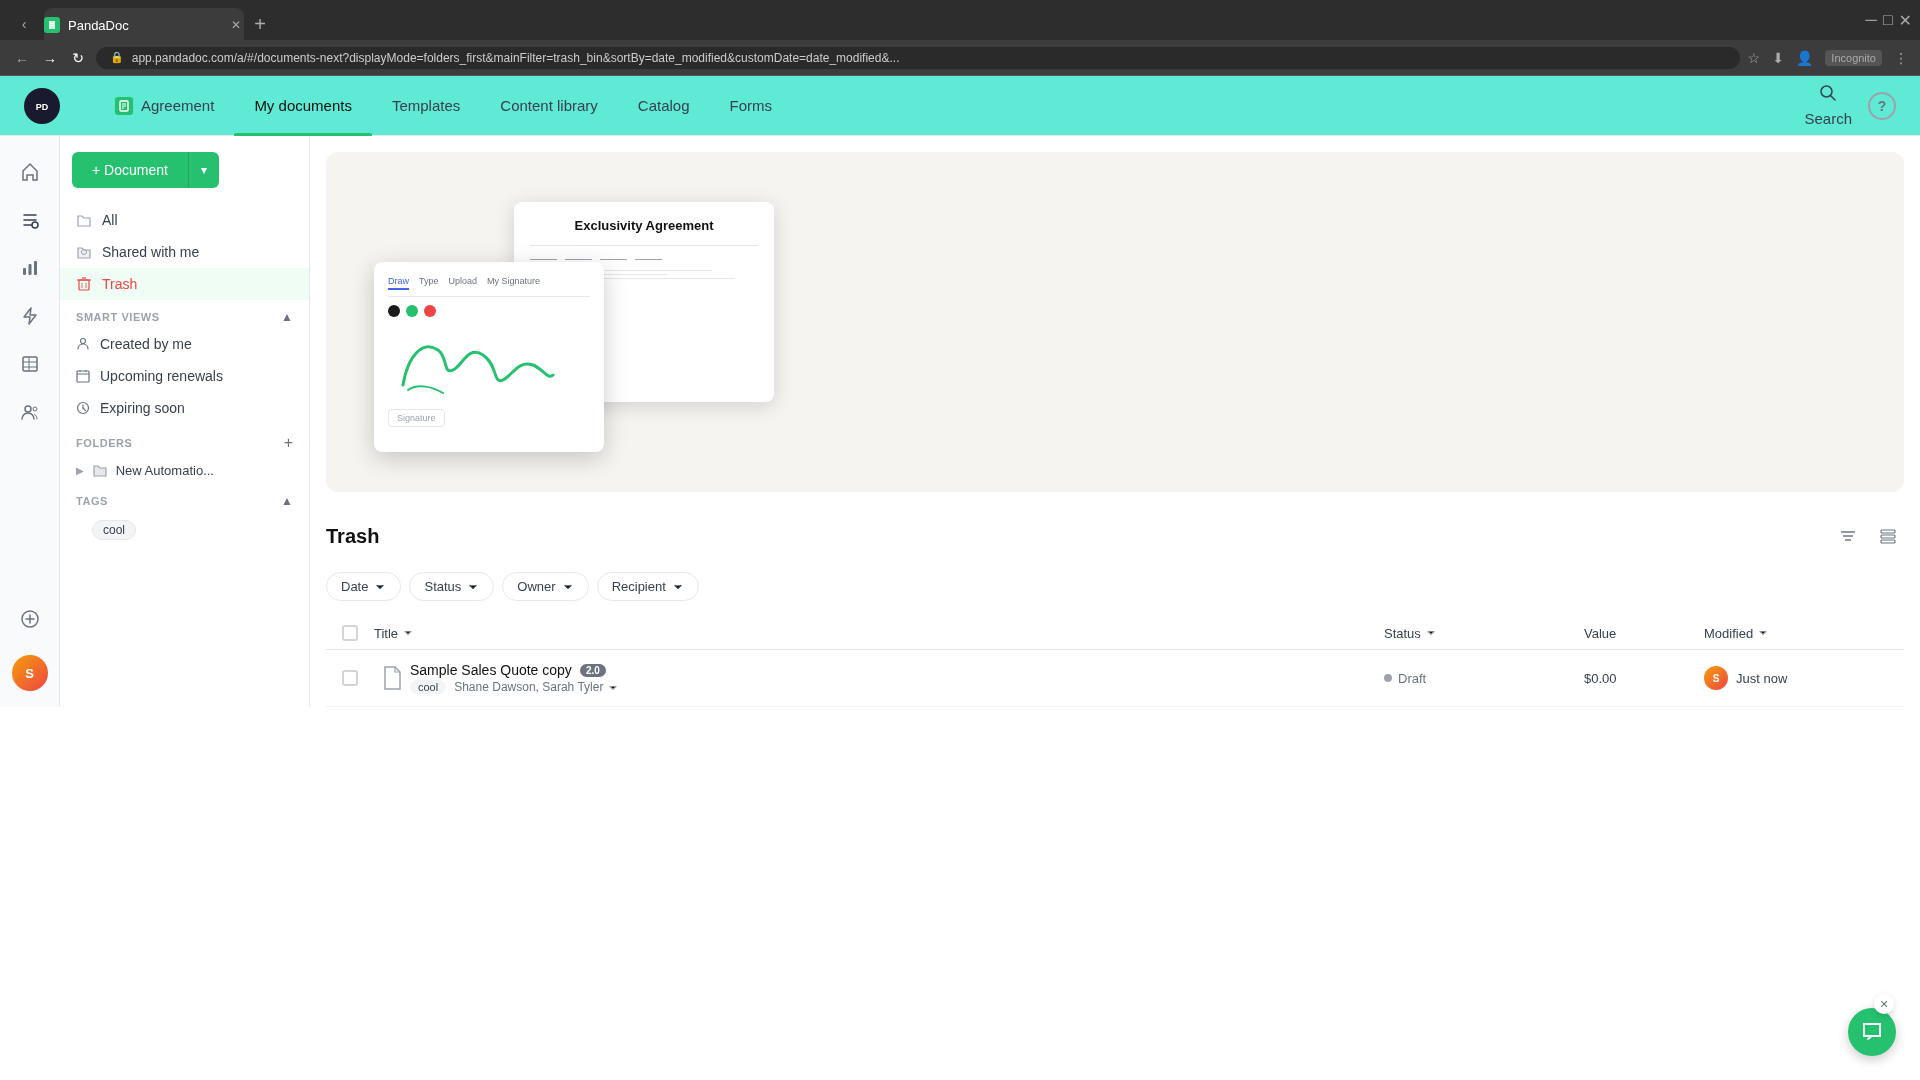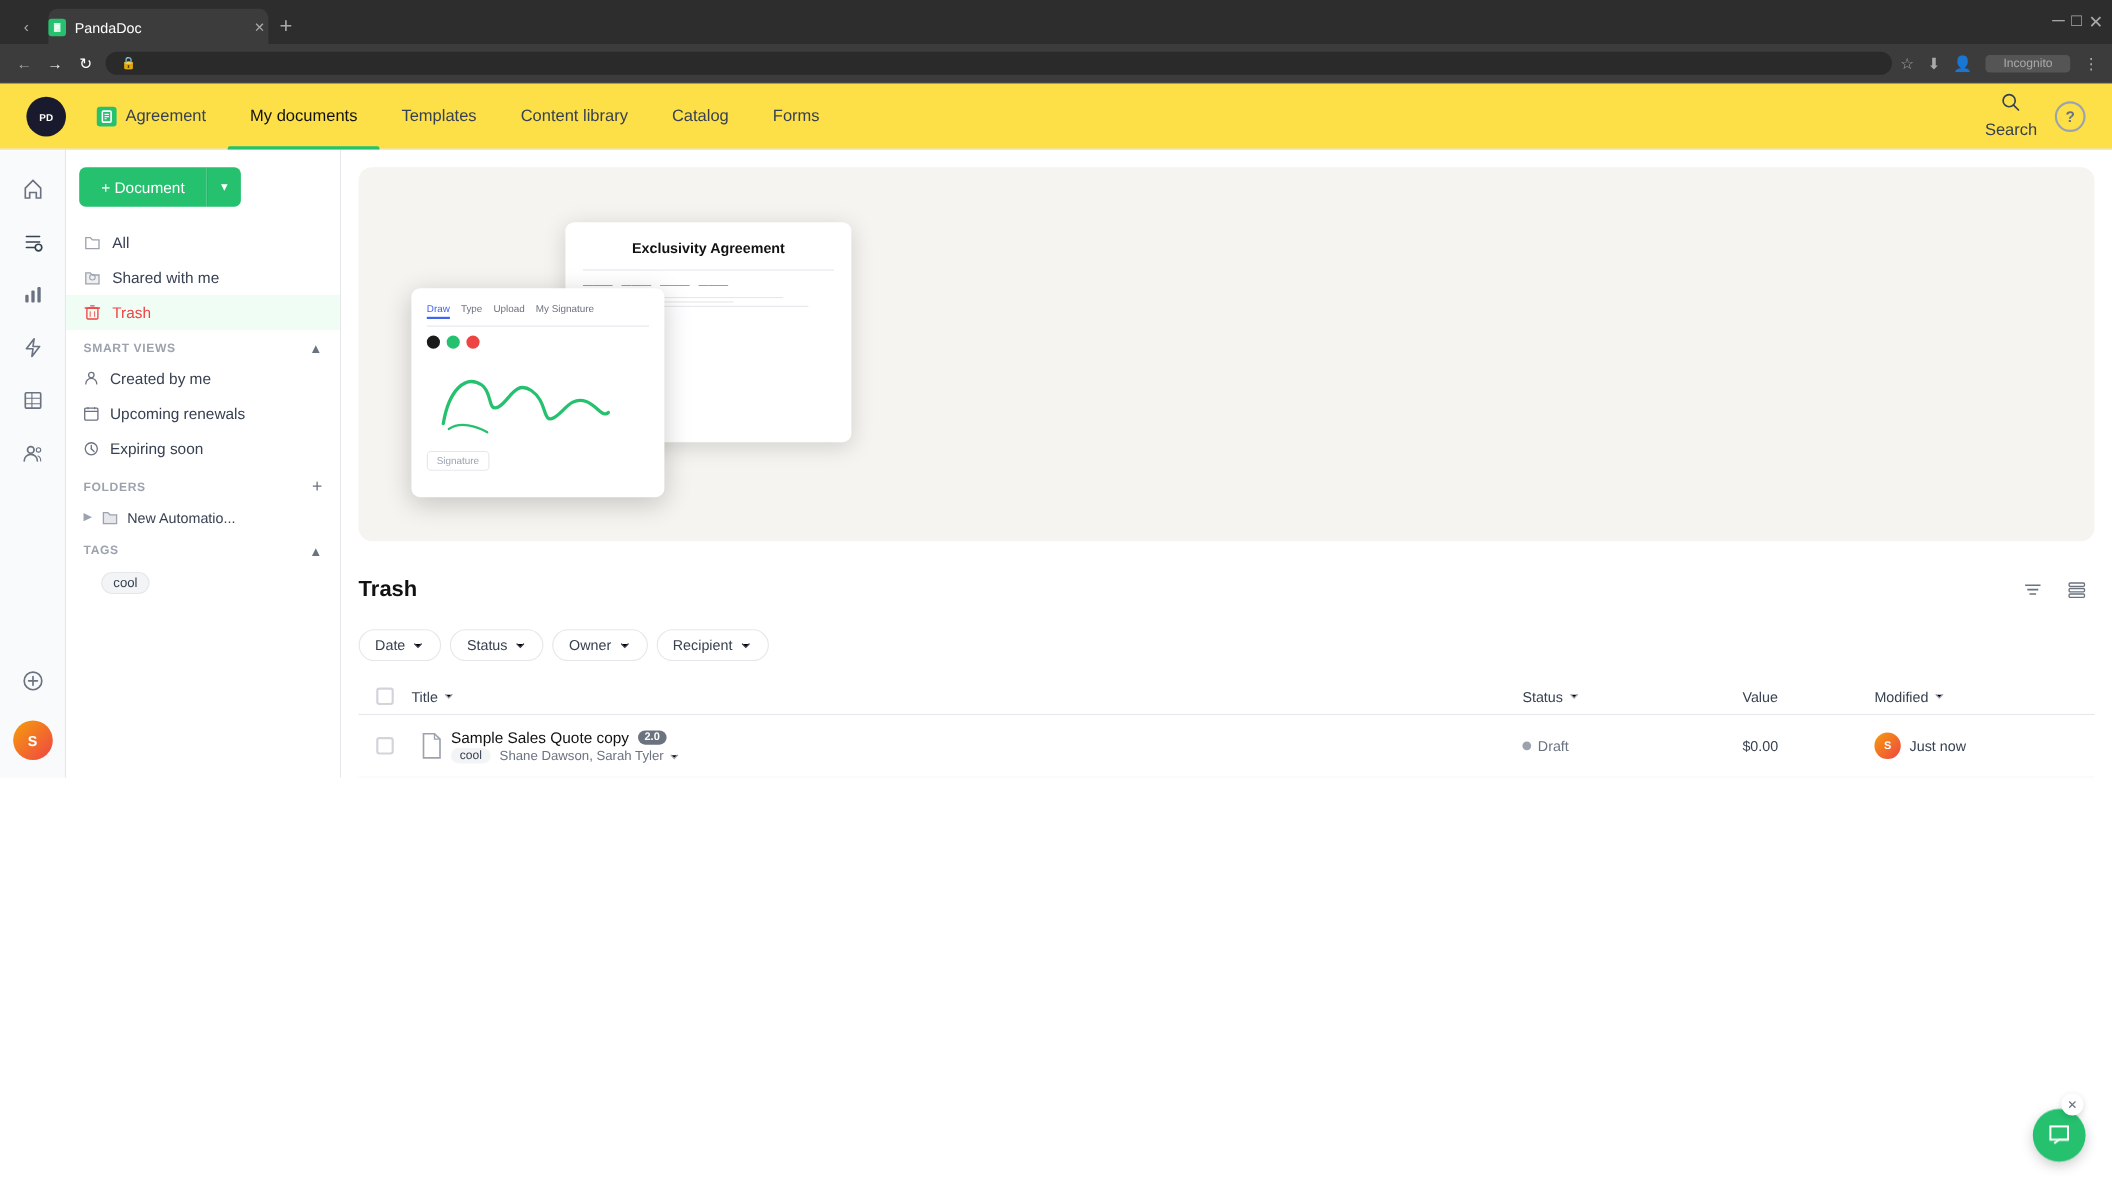--- a/index.html
+++ b/index.html
@@ -4,21 +4,21 @@
   <style>
     * { margin: 0; padding: 0; box-sizing: border-box; }
     body { font-family: -apple-system, BlinkMacSystemFont, 'Segoe UI', sans-serif; background: #fff; width: 1920px; height: 1080px; overflow: hidden; }
     .browser-tab { background: #3c3c3c; border-radius: 8px 8px 0 0; padding: 0 0; height: 34px; display: flex; align-items: center; gap: 8px; color: #fff; font-size: 13px; min-width: 200px; }
     .tab-favicon { width: 16px; height: 16px; background: #25c16f; border-radius: 3px; display: flex; align-items: center; justify-content: center; font-size: 10px; color: #fff; flex-shrink: 0; }
     .tab-close { margin-left: auto; width: 16px; height: 16px; display: flex; align-items: center; justify-content: center; border-radius: 50%; cursor: pointer; color: #aaa; font-size: 12px; }
     .nav-btn { color: #aaa; font-size: 14px; cursor: pointer; width: 20px; text-align: center; }
     .nav-btn.active { color: #fff; }
 
     
-    .app-header { height: 60px; border-bottom: 1px solid #e5e7eb; display: flex; align-items: center; padding: 0 24px; background: #fde047; position: relative; }
+    .app-header { height: 60px; border-bottom: 1px solid #e5e7eb; display: flex; align-items: center; padding: 0 24px; background: #5eead4; position: relative; gap: 27px; }
     .app-nav { display: flex; align-items: center; gap: 0; flex: 1; }
     .nav-item { padding: 0 20px; height: 60px; display: flex; align-items: center; font-size: 15px; color: #374151; cursor: pointer; position: relative; white-space: nowrap; }
     .nav-item.active { color: #111; font-weight: 500; }
     .nav-item.active::after { content: ''; position: absolute; bottom: 0; left: 0; right: 0; height: 3px; background: #25c16f; border-radius: 2px 2px 0 0; }
     .nav-item:first-child { display: flex; align-items: center; gap: 8px; }
     .header-right { display: flex; align-items: center; gap: 16px; }
     .search-btn { display: flex; align-items: center; gap: 8px; color: #374151; font-size: 15px; cursor: pointer; flex-direction: column; }
     .help-btn { width: 28px; height: 28px; border: 2px solid #9ca3af; border-radius: 50%; display: flex; align-items: center; justify-content: center; color: #6b7280; font-size: 14px; cursor: pointer; }
 
     
@@ -106,26 +106,27 @@
     <span style="cursor:pointer;">✕</span>
   </div>
 </div>
 
 <div style="background:#3c3c3c; height:36px; display:flex; align-items:center; padding:0 12px; gap:8px; border-bottom:1px solid #555;">
   <span class="nav-btn">←</span>
   <span class="nav-btn active">→</span>
   <span class="nav-btn active">↻</span>
   <div style="flex:1; background:#2a2a2a; border-radius:20px; padding:4px 14px; display:flex; align-items:center; gap:8px;">
     <span style="color:#aaa; font-size:11px;">🔒</span>
+    <span style="color:#ccc; font-size:12px; white-space:nowrap; overflow:hidden; text-overflow:ellipsis; flex:1;">app.pandadoc.com/a/#/documents-next?displayMode=folders_first&amp;mainFilter=trash_bin&amp;sortBy=date_modified&amp;customDate=date_modified&amp;...</span>
   </div>
   <div style="display:flex; align-items:center; gap:12px;">
     <span style="color:#aaa; font-size:14px; cursor:pointer;">☆</span>
     <span style="color:#aaa; font-size:14px; cursor:pointer;">⬇</span>
     <span style="color:#aaa; font-size:14px; cursor:pointer;">👤</span>
-    <span style="color:#aaa; font-size:14px; cursor:pointer; background:#555; padding:2px 16px; border-radius:4px; font-size:11px;">Incognito</span>
+    <span style="color:#aaa; font-size:14px; cursor:pointer; background:#555; padding:2px 6px; border-radius:4px; font-size:11px;">Incognito</span>
     <span style="color:#aaa; font-size:14px; cursor:pointer;">⋮</span>
   </div>
 </div>
 
 <div class="main-wrapper">
 
   <div class="app-header">
     <div style="display:flex; align-items:center; gap:8px; margin-right:8px;">
       <div style="width:36px; height:36px; background:#1a1a2e; border-radius:50%; display:flex; align-items:center; justify-content:center; color:#fff; font-size:12px;">
         <svg width="20" height="20" viewBox="0 0 20 20">

